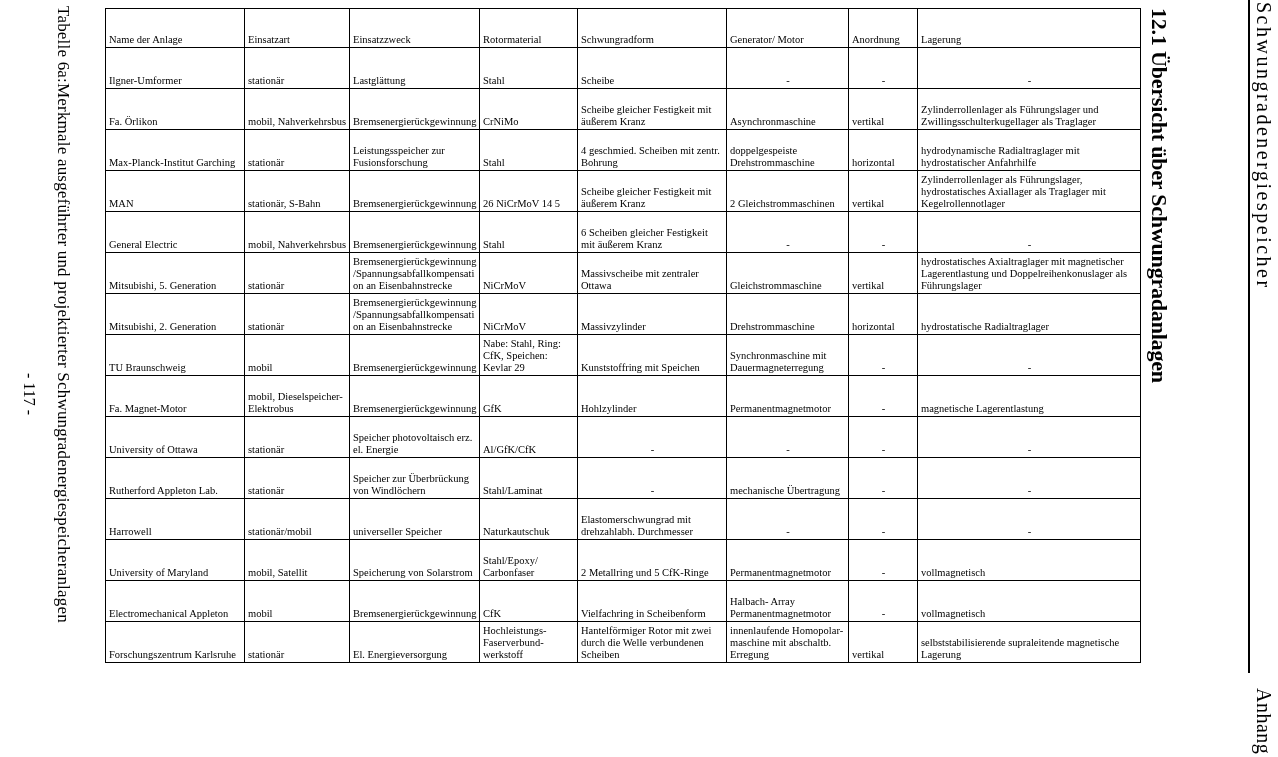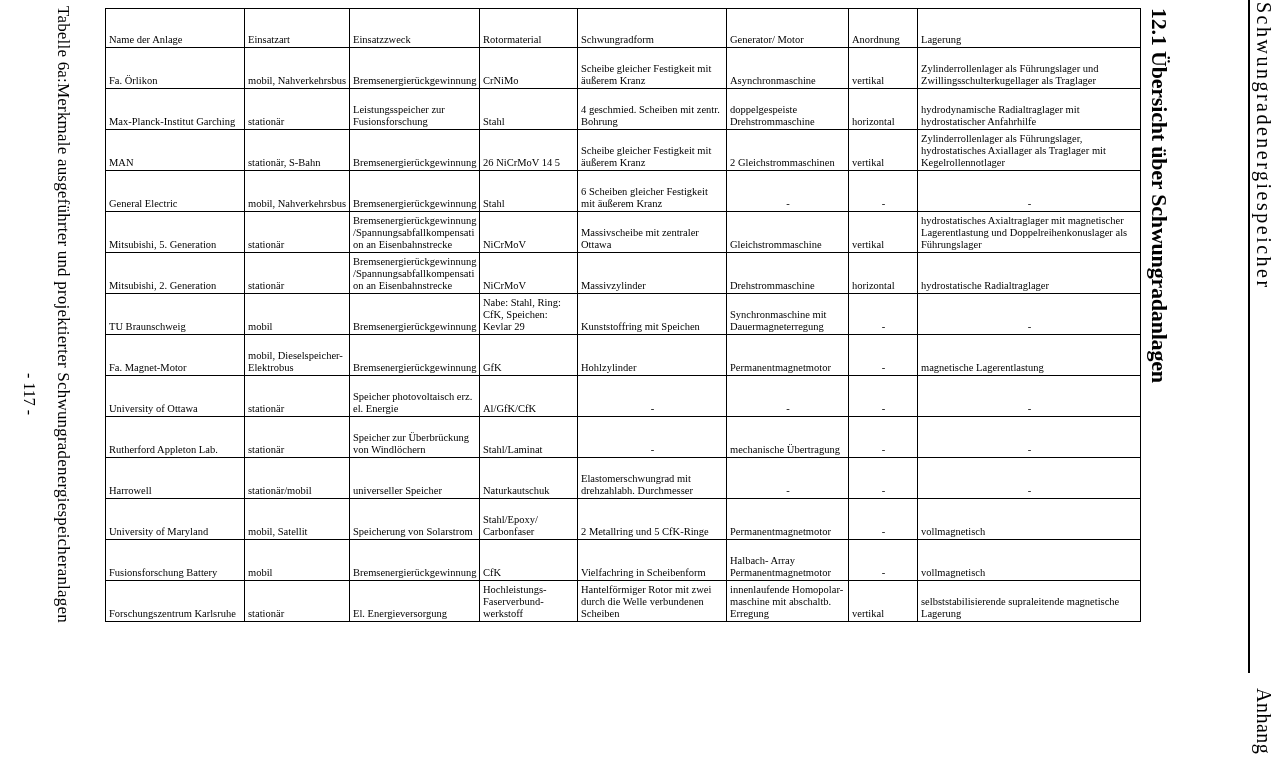--- a/index.html
+++ b/index.html
@@ -57,20 +57,30 @@
           <th>Einsatzzweck</th>
           <th>Rotormaterial</th>
           <th>Schwungradform</th>
           <th>Generator/ Motor</th>
           <th>Anordnung</th>
           <th>Lagerung</th>
         </tr>
       </thead>
     <tbody>
         <tr>
+          <td>Ilgner-Umformer</td>
+          <td>stationär</td>
+          <td>Lastglättung</td>
+          <td>Stahl</td>
+          <td>Scheibe</td>
+          <td class="dash">-</td>
+          <td class="dash">-</td>
+          <td class="dash">-</td>
+        </tr>
+        <tr>
           <td>Fa. Örlikon</td>
           <td>mobil, Nahverkehrsbus</td>
           <td>Bremsenergierückgewinnung</td>
           <td>CrNiMo</td>
           <td>Scheibe gleicher Festigkeit mit äußerem Kranz</td>
           <td>Asynchronmaschine</td>
           <td>vertikal</td>
           <td>Zylinderrollenlager als Führungslager und Zwillingsschulterkugellager als Traglager</td>
         </tr>
         <tr>
@@ -177,21 +187,21 @@
           <td>University of Maryland</td>
           <td>mobil, Satellit</td>
           <td>Speicherung von Solarstrom</td>
           <td>Stahl/Epoxy/ Carbonfaser</td>
           <td>2 Metallring und 5 CfK-Ringe</td>
           <td>Permanentmagnetmotor</td>
           <td class="dash">-</td>
           <td>vollmagnetisch</td>
         </tr>
         <tr>
-          <td>Fusionsforschung Battery</td>
+          <td>Electromechanical Appleton</td>
           <td>mobil</td>
           <td>Bremsenergierückgewinnung</td>
           <td>CfK</td>
           <td>Vielfachring in Scheibenform</td>
           <td>Halbach- Array Permanentmagnetmotor</td>
           <td class="dash">-</td>
           <td>vollmagnetisch</td>
         </tr>
         <tr>
           <td>Forschungszentrum Karlsruhe</td>

